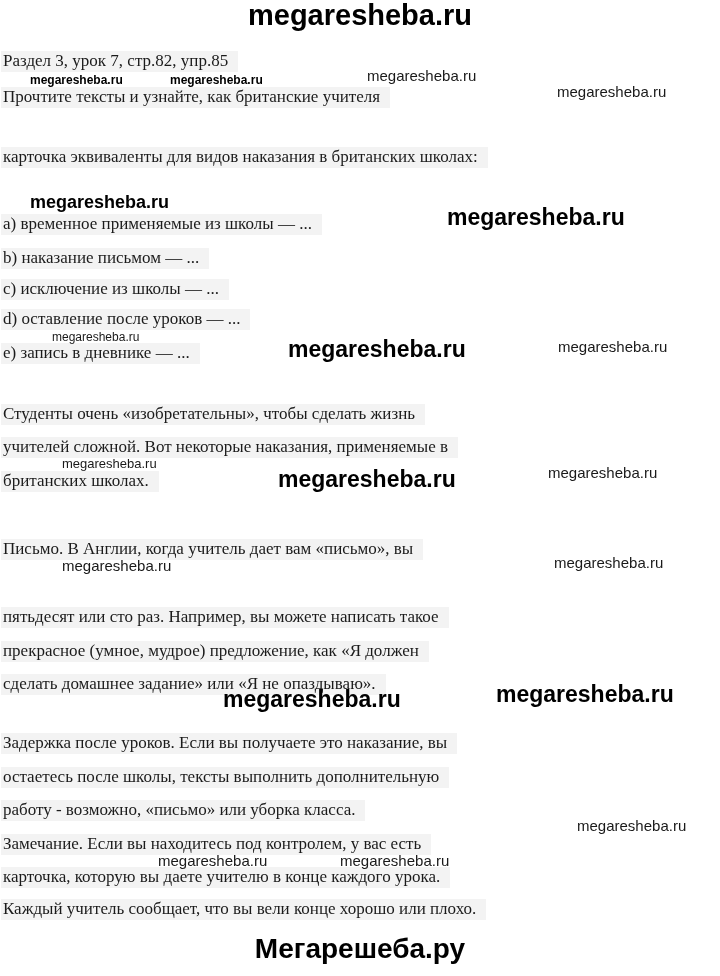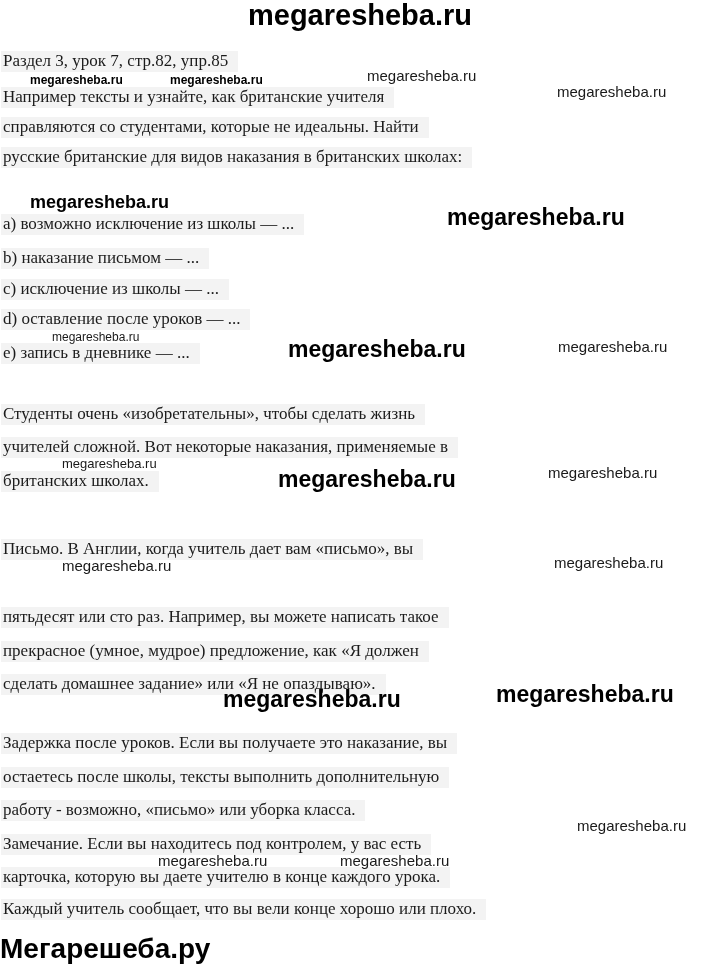--- a/index.html
+++ b/index.html
@@ -44,51 +44,48 @@
     font-weight: bold;
     font-size: 29px;
     color: #000000;
     line-height: 1;
   }
   .brand-footer {
     position: absolute;
     top: 932px;
     left: 0;
     width: 100%;
-    text-align: left;
+    text-align: center;
     font-family: "Liberation Sans", sans-serif;
     font-weight: bold;
     font-size: 28px;
     color: #000000;
     line-height: 1.2;
   }
 </style>
 </head>
 <body>
 
 <div class="page">
 
   <div class="wm-header">megaresheba.ru</div>
 
   <div class="ln" style="top:47px">
     <span class="hl">Раздел 3, урок 7, стр.82, упр.85</span>
   </div>
 
   <div class="ln" style="top:83px">
-    <span class="hl">Например тексты и узнайте, как британские учителя</span>
-  </div>
-  <div class="ln" style="top:113px">
-    <span class="hl">справляются со студентами, которые не идеальны. Найти</span>
+    <span class="hl">Прочтите тексты и узнайте, как британские учителя</span>
   </div>
   <div class="ln" style="top:143px">
-    <span class="hl">русские британские для видов наказания в британских школах:</span>
+    <span class="hl">карточка эквиваленты для видов наказания в британских школах:</span>
   </div>
 
   <div class="ln" style="top:210px">
-    <span class="hl">a) возможно исключение из школы — ...</span>
+    <span class="hl">a) временное применяемые из школы — ...</span>
   </div>
   <div class="ln" style="top:244px">
     <span class="hl">b) наказание письмом — ...</span>
   </div>
   <div class="ln" style="top:275px">
     <span class="hl">c) исключение из школы — ...</span>
   </div>
   <div class="ln" style="top:305px">
     <span class="hl">d) оставление после уроков — ...</span>
   </div>

